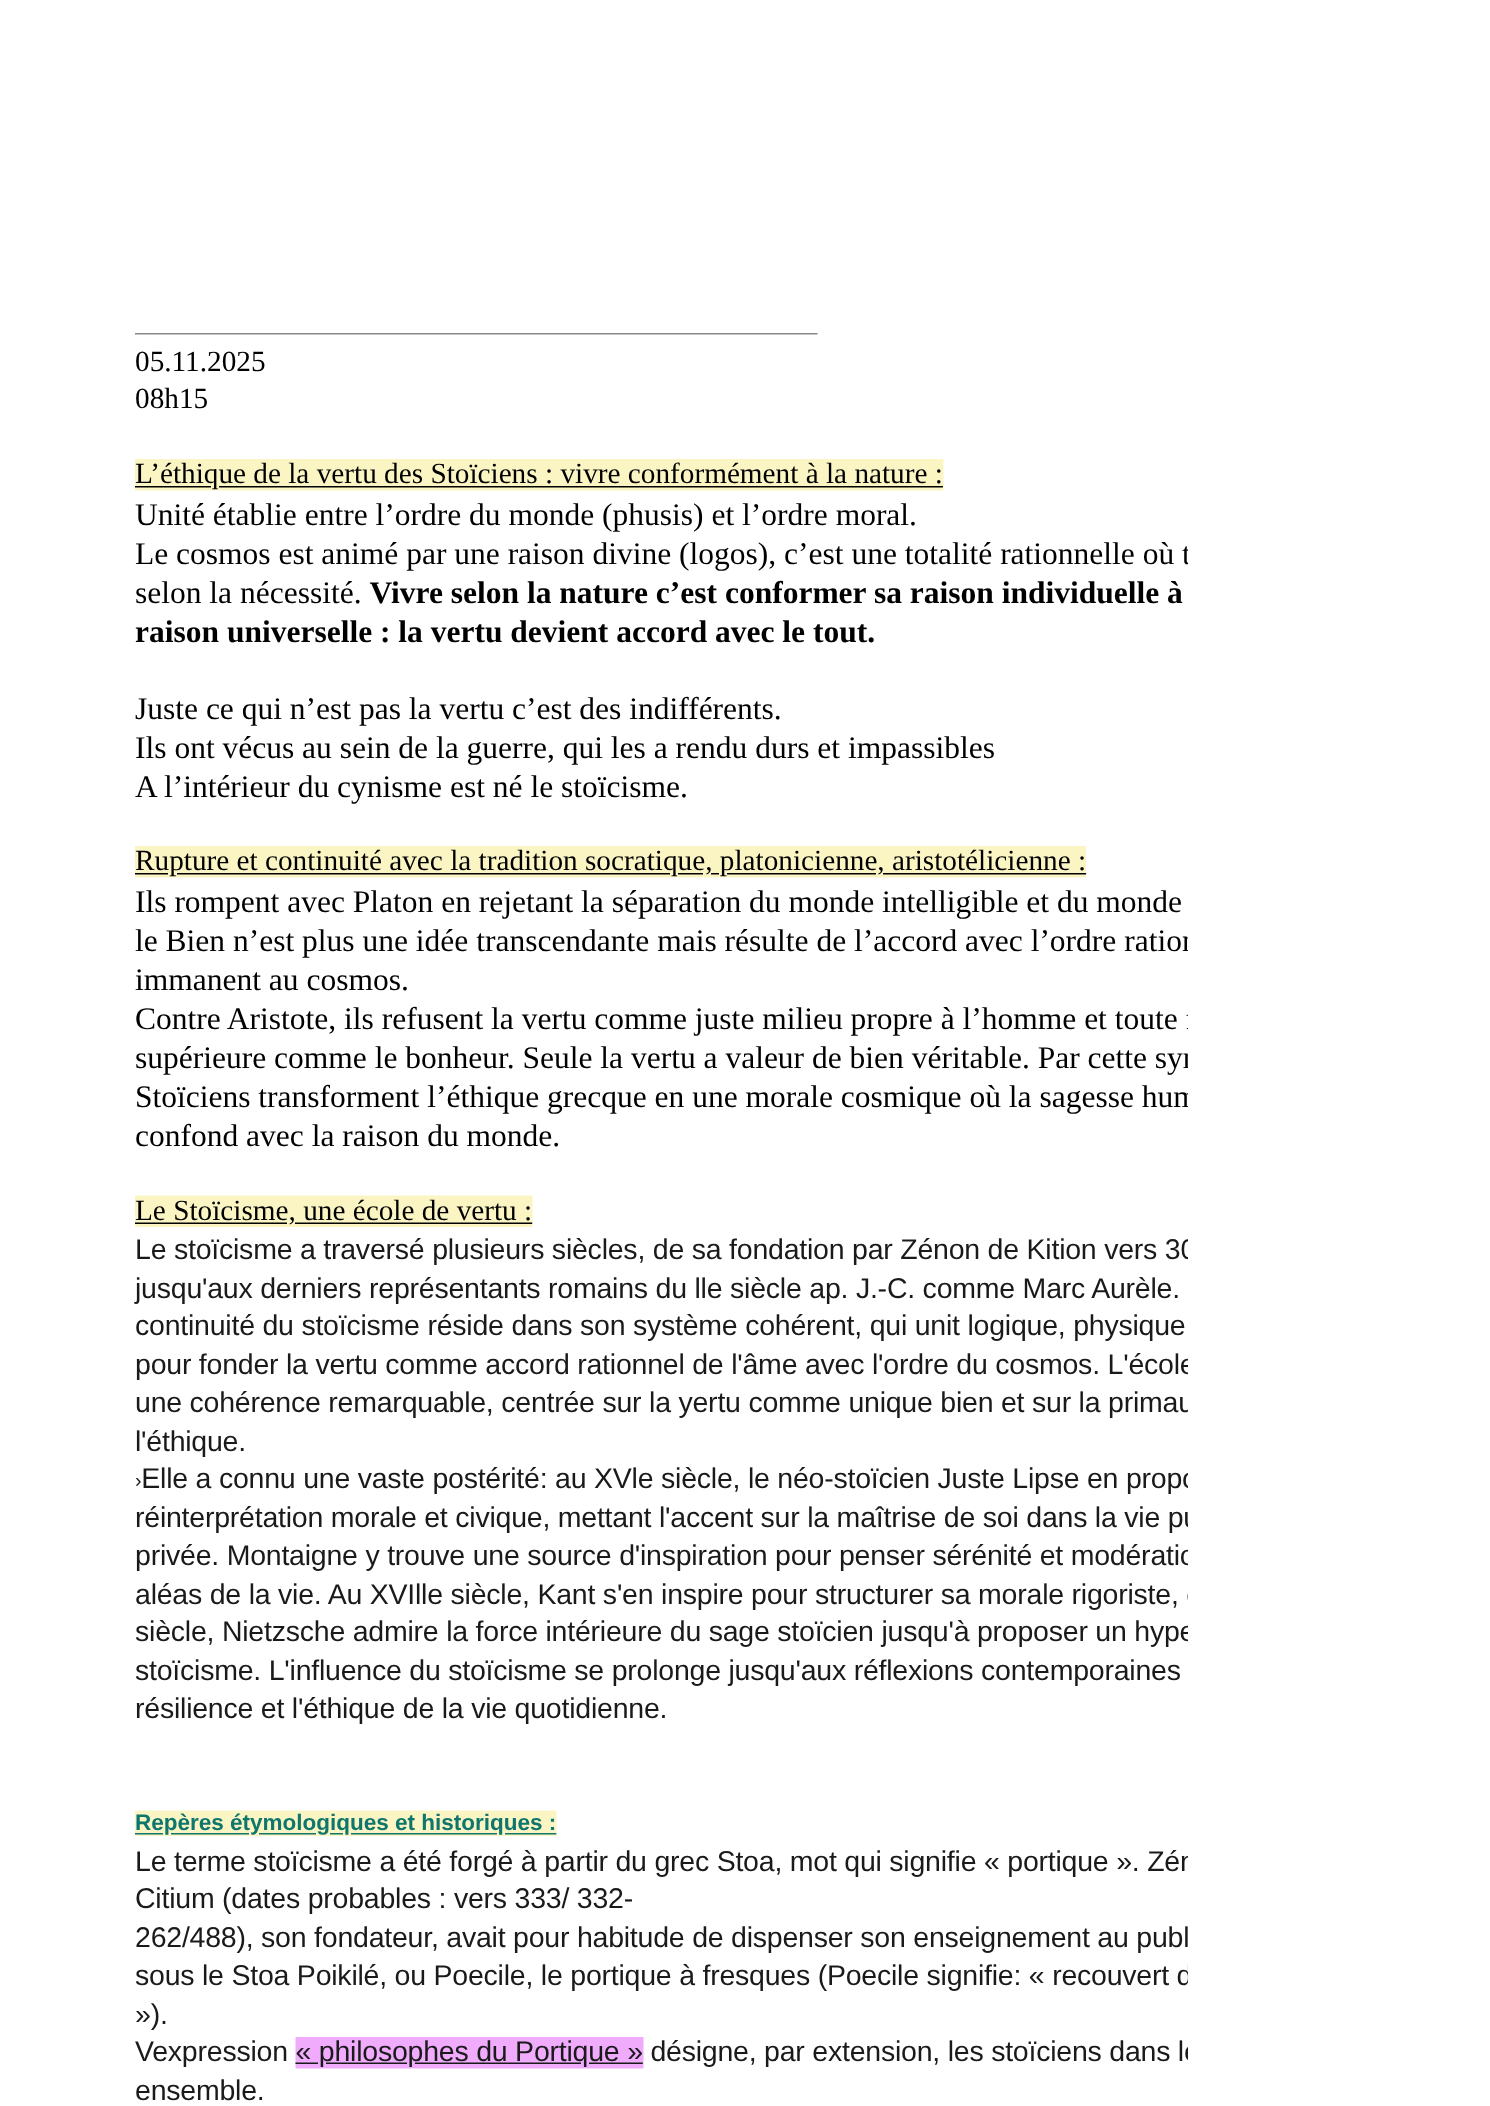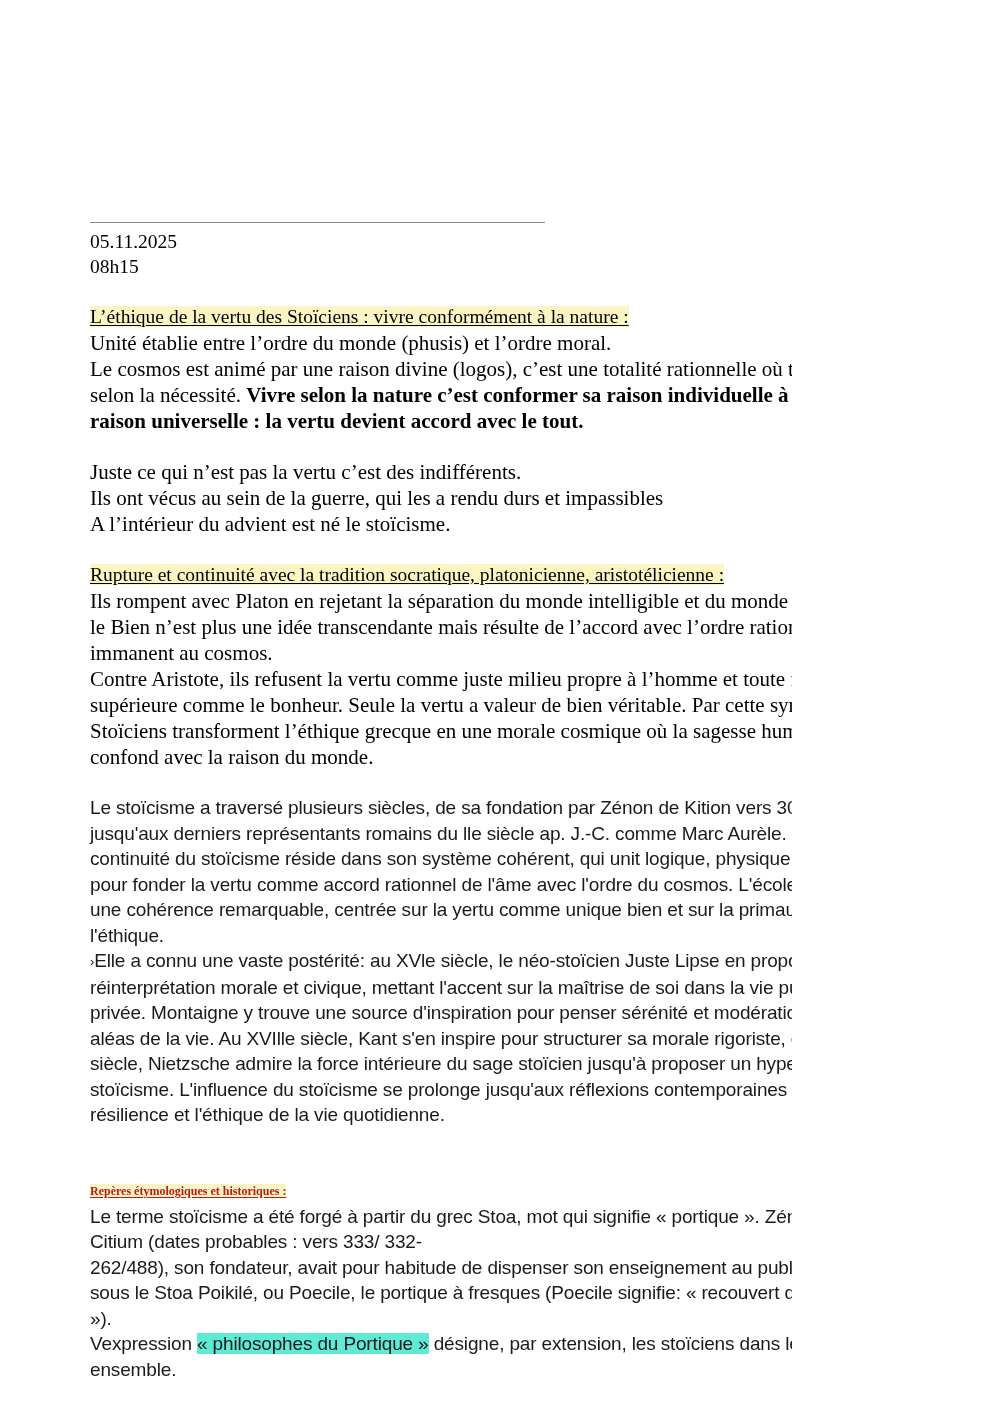--- a/index.html
+++ b/index.html
@@ -52,37 +52,38 @@
   
   .heading-serif {
     font-family: "Liberation Serif", "DejaVu Serif", serif;
     font-size: 19.5px;
     font-weight: normal;
     line-height: 26px;
     color: #000;
     margin: 0;
   }
   .heading-sans {
-    font-family: Liberation Serif, serif;
-    font-size: 12px;
+    font-family: Liberation Sans, sans-serif;
+    font-size: 15px;
     font-weight: bold;
     line-height: 26px;
-    color: #b91c1c;
+    color: #0f766e;
     margin: 0;
   }
   .hl-pale {
     background: #faf5c3;
     text-decoration: underline;
     text-underline-offset: 2px;
     box-decoration-break: clone;
     -webkit-box-decoration-break: clone;
   }
   .hl-bright {
-    background: #5eead4;
+    background: #f0abfc;
     box-decoration-break: clone;
+    text-decoration: underline;
     -webkit-box-decoration-break: clone;
   }
   .bold {
     font-weight: bold;
     margin-top: 44px;
   }
   
   .sans {
     font-family: "Liberation Sans", "DejaVu Sans", sans-serif;
     font-size: 19px;
@@ -112,37 +113,38 @@
     <div class="blank"></div>
 
     <div>
       <p class="heading-serif"><span class="hl-pale">L’éthique de la vertu des Stoïciens : vivre conformément à la nature :</span></p>
       <div class="serif">
         <p>Unité établie entre l’ordre du monde (phusis) et l’ordre moral.</p>
         <p><span>Le cosmos est animé par une raison divine (logos), c’est une totalité rationnelle où tout advient selon la nécessité. </span><span class="bold">Vivre selon la nature c’est conformer sa raison individuelle à cette raison universelle : la vertu devient accord avec le tout.</span></p>
         <div class="blank"></div>
         <p>Juste ce qui n’est pas la vertu c’est des indifférents.</p>
         <p>Ils ont vécus au sein de la guerre, qui les a rendu durs et impassibles</p>
-        <p>A l’intérieur du advient est né le stoïcisme.</p>
+        <p>A l’intérieur du cynisme est né le stoïcisme.</p>
       </div>
     </div>
 
     <div class="blank"></div>
 
     <div>
       <p class="heading-serif"><span class="hl-pale">Rupture et continuité avec la tradition socratique, platonicienne, aristotélicienne :</span></p>
       <div class="serif">
         <p>Ils rompent avec Platon en rejetant la séparation du monde intelligible et du monde sensible : le Bien n’est plus une idée transcendante mais  résulte de l’accord avec l’ordre rationnel immanent au cosmos.</p>
         <p>Contre Aristote, ils refusent la vertu comme juste milieu propre à l’homme et toute finalité supérieure comme le bonheur. Seule la vertu a valeur de bien véritable. Par cette synthèse, les Stoïciens transforment l’éthique grecque en une morale cosmique où la sagesse humaine se confond avec la raison du monde.</p>
       </div>
     </div>
 
     <div class="blank"></div>
 
     <div>
+      <p class="heading-serif"><span class="hl-pale">Le Stoïcisme, une école de vertu :</span></p>
       <div class="sans">
         <p>Le stoïcisme a traversé plusieurs siècles, de sa fondation par Zénon de Kition vers 300 av. J.-C. jusqu'aux derniers représentants romains du lle siècle ap. J.-C. comme Marc Aurèle. La continuité du stoïcisme réside dans son système cohérent, qui unit logique, physique et éthique pour fonder la vertu comme accord rationnel de l'âme avec l'ordre du cosmos. L'école conserve une cohérence remarquable, centrée sur la yertu comme unique bien et sur la primauté de l'éthique.</p>
         <p><span class="chev">›</span><span>Elle a connu une vaste postérité: au XVle siècle, le néo-stoïcien Juste Lipse en propose une réinterprétation morale et civique, mettant l'accent sur la maîtrise de soi dans la vie publique et privée. Montaigne y trouve une source d'inspiration pour penser sérénité et modération face aux aléas de la vie. Au XVIlle siècle, Kant s'en inspire pour structurer sa morale rigoriste, et au XIXe siècle, Nietzsche admire la force intérieure du sage stoïcien jusqu'à proposer un hyper-stoïcisme. L'influence du stoïcisme se prolonge jusqu'aux réflexions contemporaines sur la résilience et l'éthique de la vie quotidienne.</span></p>
       </div>
     </div>
 
     <div class="blank-lg"></div>
 
     <div>
       <p class="heading-sans"><span class="hl-pale">Repères étymologiques et historiques :</span></p>

